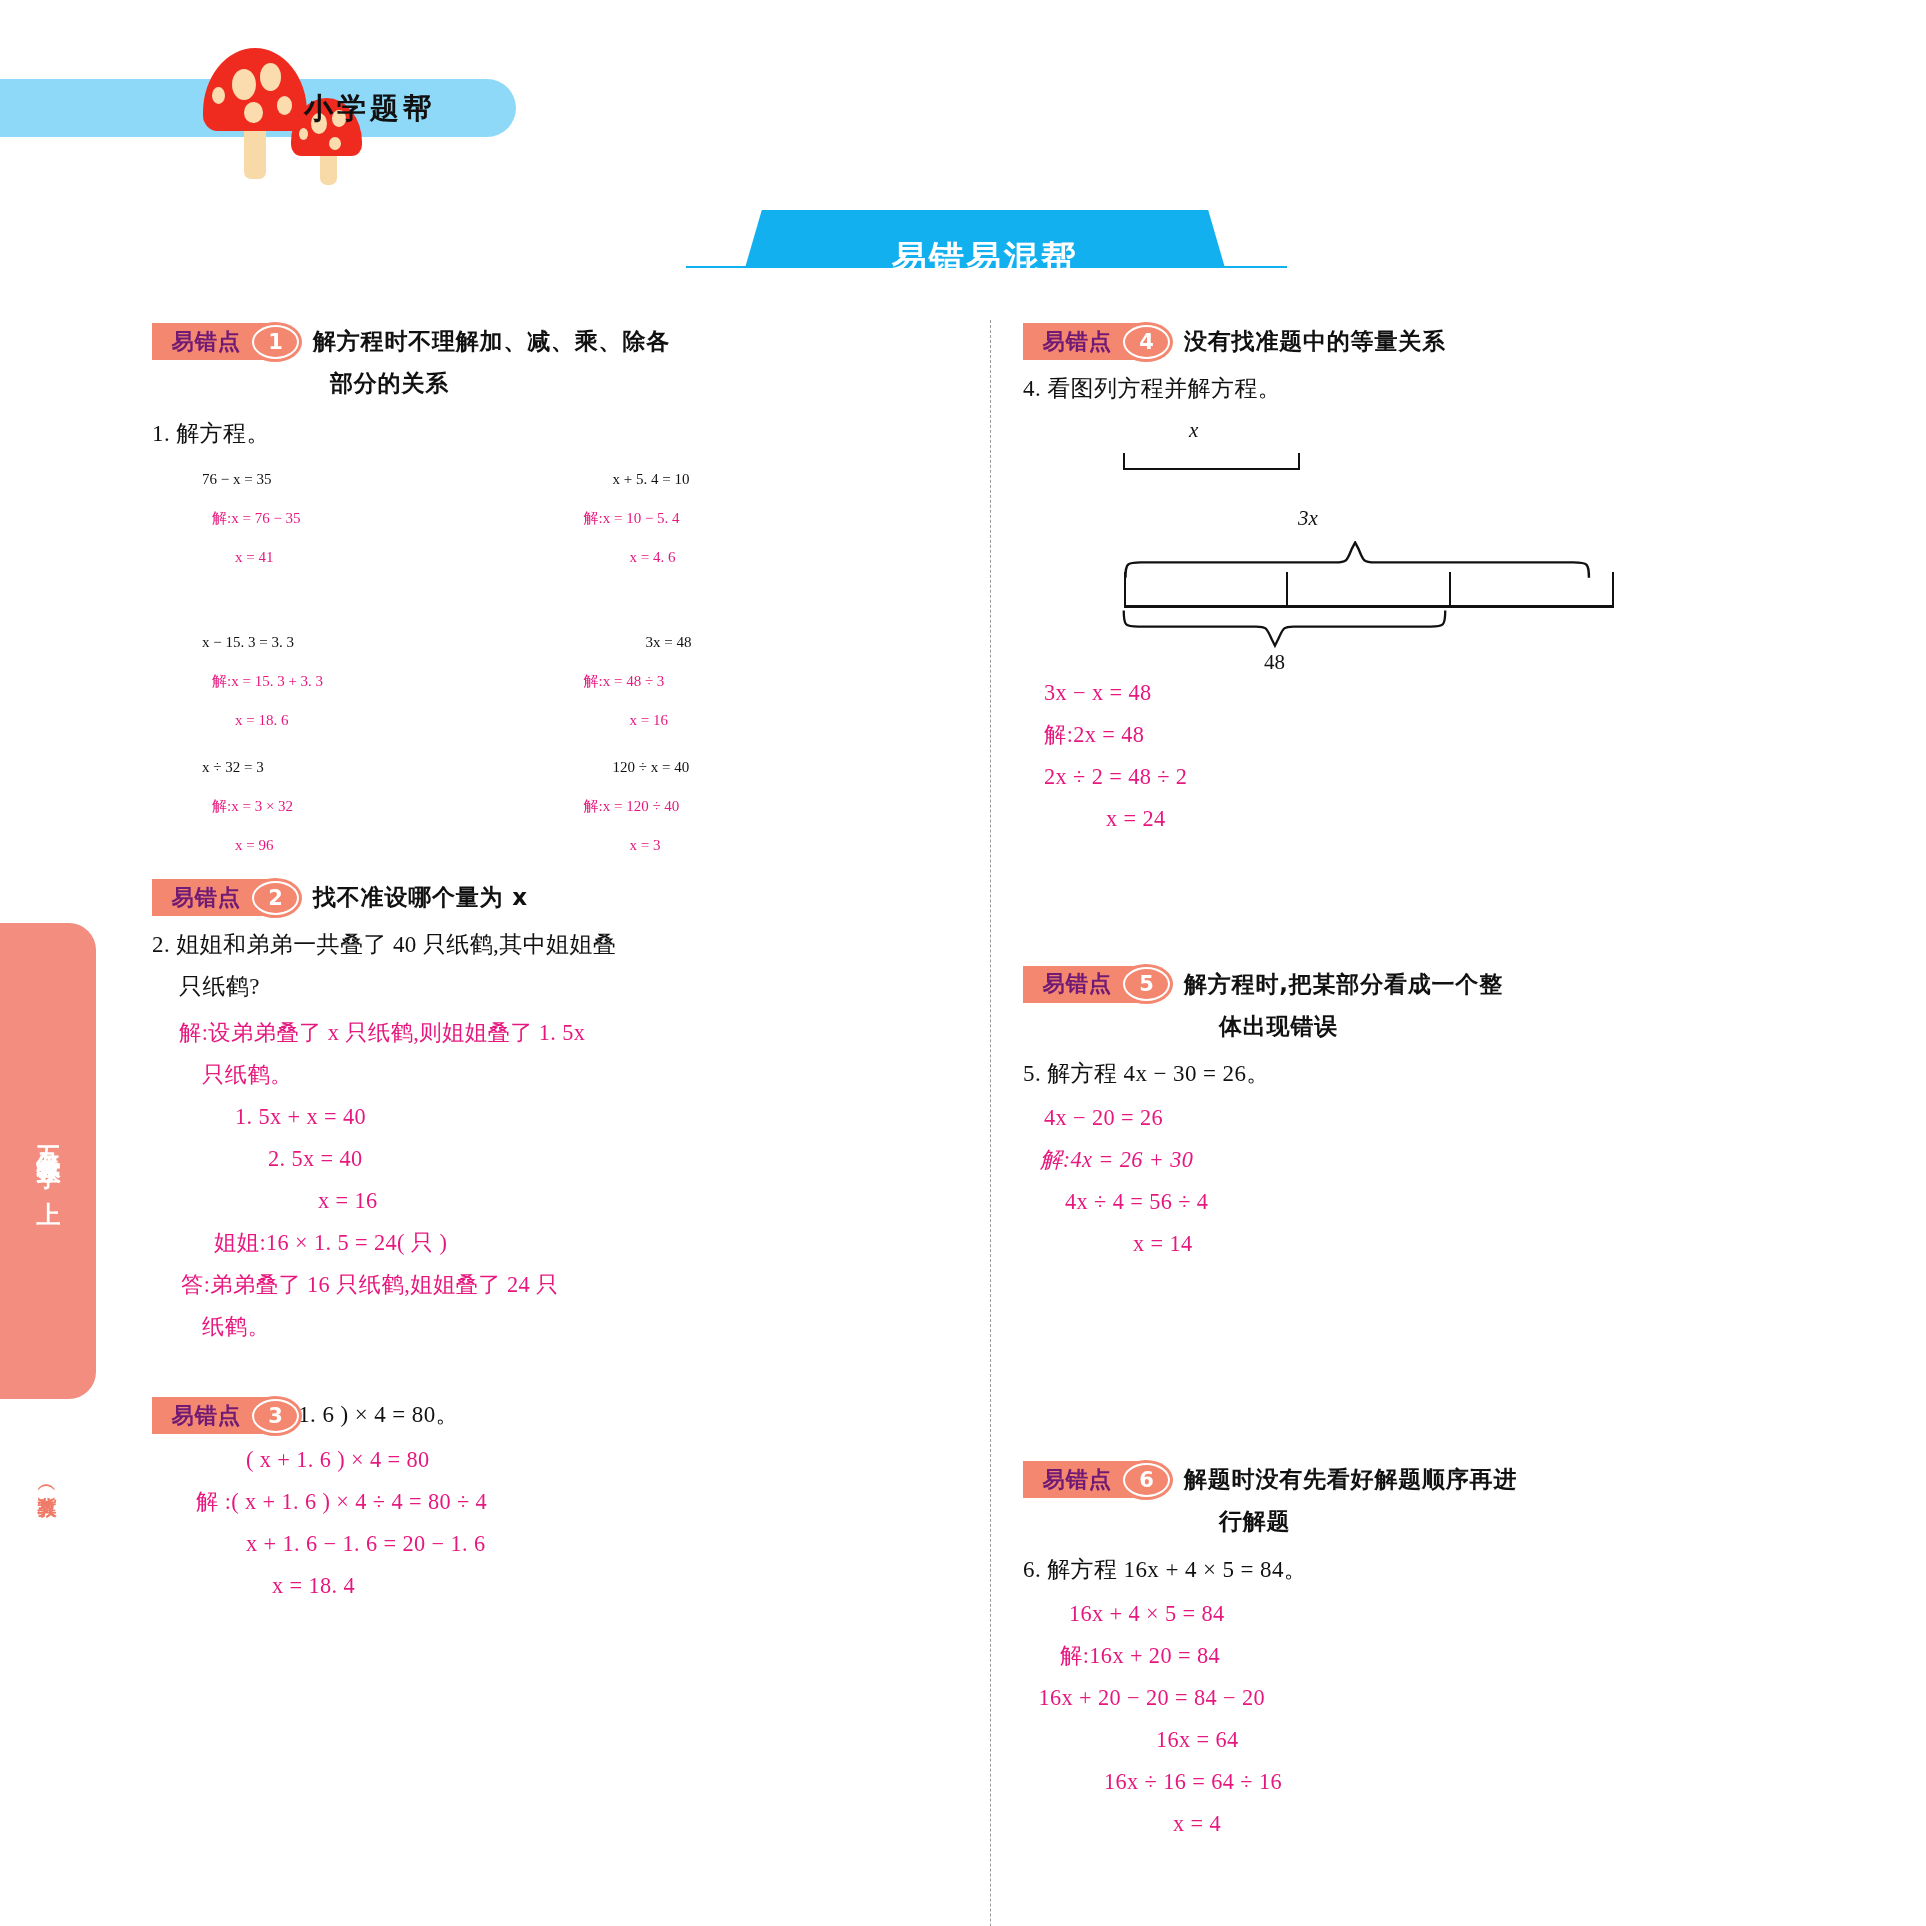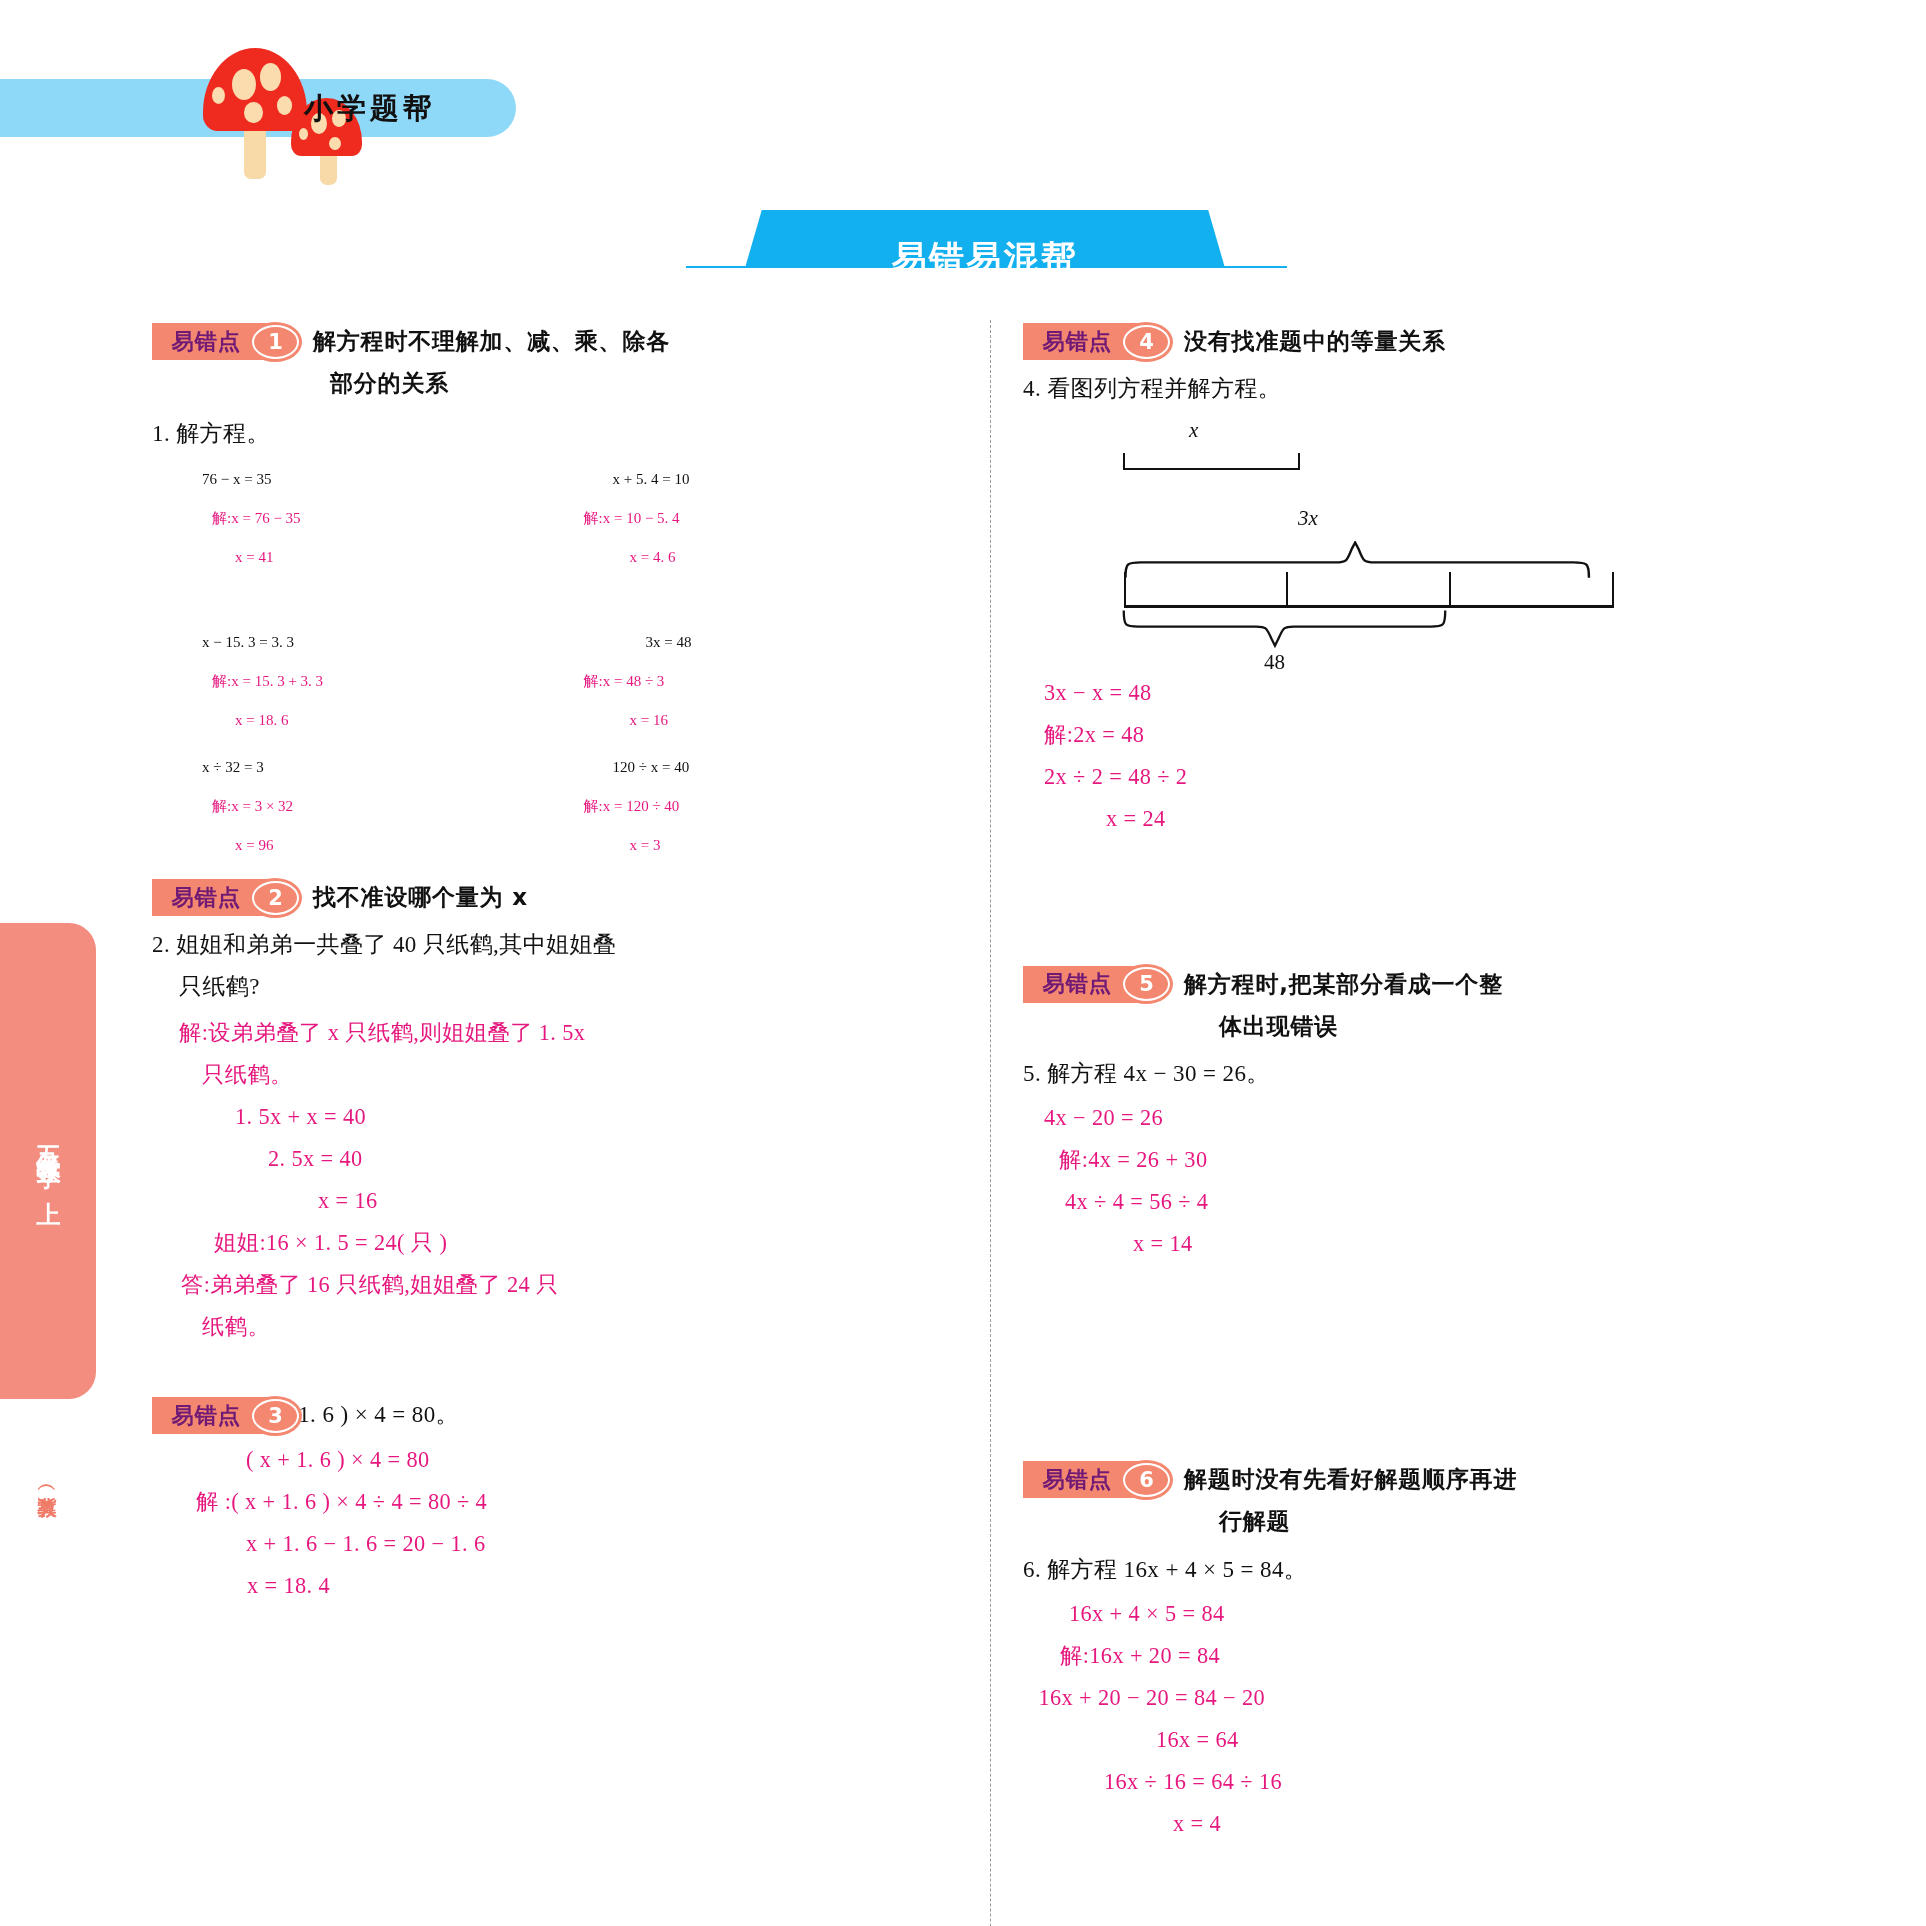--- a/index.html
+++ b/index.html
@@ -272,21 +272,21 @@
       <div class="bnum">3</div>
     </div>
   </div>
 
   <div class="qline" style="margin-top:6.2px;">3. 解方程( x + 1. 6 ) × 4 = 80。</div>
 
   <div class="sol" style="margin-top:2.3px;">
     <span class="ind" style="margin-left:94px;">( x + 1. 6 ) × 4 = 80</span>
     <span class="ind" style="margin-left:44px;">解 :( x + 1. 6 ) × 4 ÷ 4 = 80 ÷ 4</span>
     <span class="ind" style="margin-left:94px;">x + 1. 6 − 1. 6 = 20 − 1. 6</span>
-    <span class="ind" style="margin-left:95px;">x = 18. 4</span>
+    <span class="ind" style="margin-left:120px;">x = 18. 4</span>
   </div>
 
 </div>
 
 <div id="col-right">
 
   <div class="ep">
     <div class="ep-badge">
       <div class="plate"></div>
         <div class="ellipse"></div>
@@ -343,21 +343,21 @@
     <div class="ep-text">
       <span>解方程时,把某部分看成一个整</span>
       <span class="l2" style="margin-left:35px;">体出现错误</span>
     </div>
   </div>
 
   <div class="qline" style="margin-top:6.2px;">5. 解方程 4x − 30 = 26。</div>
 
   <div class="sol" style="margin-top:2.3px;">
     <span class="ind" style="margin-left:21px;">4x − 20 = 26</span>
-    <span class="ind" style="margin-left:36px;">解:4x = 26 + 30</span>
+    <span class="ind" style="margin-left:17px;font-style:italic;">解:4x = 26 + 30</span>
     <span class="ind" style="margin-left:42px;">4x ÷ 4 = 56 ÷ 4</span>
     <span class="ind" style="margin-left:110px;">x = 14</span>
   </div>
 
   <div class="ep" style="margin-top:193px;">
     <div class="ep-badge">
       <div class="plate"></div>
         <div class="ellipse"></div>
         <div class="ellipse-inner"></div>
       <div class="bword">易错点</div>

